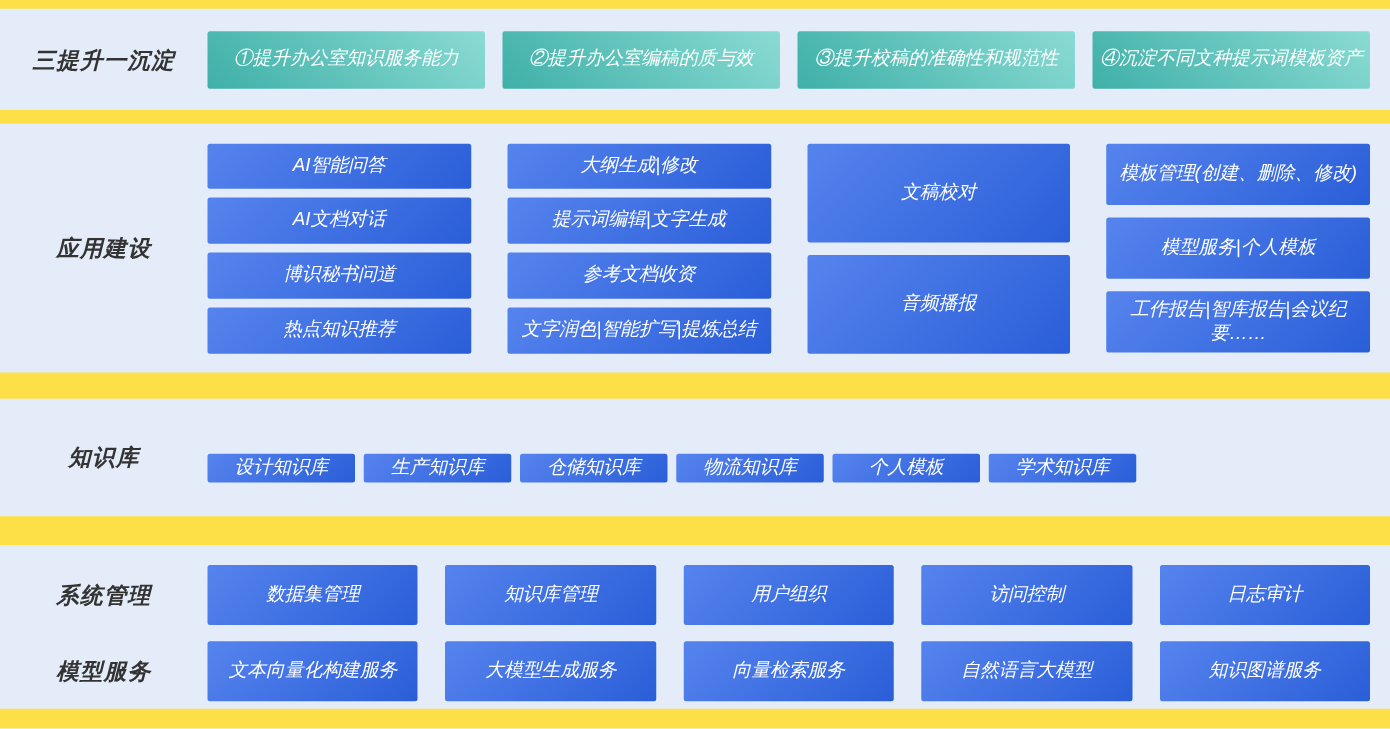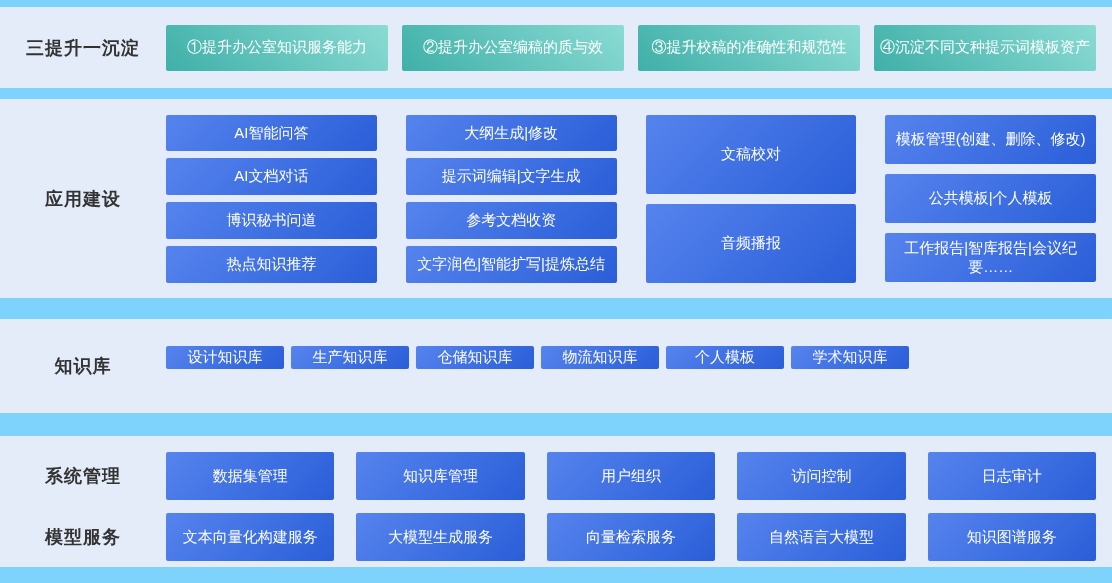--- a/index.html
+++ b/index.html
@@ -1,21 +1,22 @@
 <!DOCTYPE html>
 <html><head>
 <meta charset="utf-8">
 <style>
   html,body{margin:0;padding:0;background:#ffffff;}
   .canvas{
     position:relative;
     width:1112px;height:583px;
-    background:#7dd3fc;
+    background:#fde047;
     font-family:"Liberation Sans", sans-serif;
     overflow:hidden;
+    font-style:italic;
   }
   .band{
     position:absolute;left:0;right:0;
     background:#E3ECF8;
     display:flex;align-items:center;
   }
   .band-label{
     flex:0 0 166px;width:166px;
     text-align:center;
     font-size:18px;font-weight:600;color:#333333;
@@ -41,21 +42,21 @@
 
   .row1{display:flex;gap:14px;height:46px;}
   .row1 .chip{flex:1;}
 
   .app-grid{display:grid;grid-template-columns:repeat(4,1fr);gap:29px;height:168px;}
   .app-col{display:flex;flex-direction:column;gap:7px;}
   .app-col .chip{flex:1;}
   .app-col.two{gap:10px;}
   .app-col.three{gap:10px;}
 
-  .kb-row{display:flex;gap:7px;height:40px;align-items:flex-start;}
+  .kb-row{display:flex;gap:7px;height:40px;align-items:flex-end;}
   .kb-row .chip{flex:0 0 118px;}
   .kb-row .kb-personal{flex:0 0 125px;margin-left:auto;}
 
   .row5x{display:flex;gap:22px;height:48px;}
   .row5x .chip{flex:1;}
 </style>
 </head>
 <body>
 
 <div class="canvas">
@@ -84,21 +85,21 @@
         <div class="chip blue">提示词编辑|文字生成</div>
         <div class="chip blue">参考文档收资</div>
         <div class="chip blue">文字润色|智能扩写|提炼总结</div>
       </div>
       <div class="app-col two">
         <div class="chip blue">文稿校对</div>
         <div class="chip blue">音频播报</div>
       </div>
       <div class="app-col three">
         <div class="chip blue">模板管理(创建、删除、修改)</div>
-        <div class="chip blue">公共模板|个人模板</div>
+        <div class="chip blue">模型服务|个人模板</div>
         <div class="chip blue">工作报告|智库报告|会议纪要……</div>
       </div>
     </div>
   </section>
 
   <section class="band band3">
     <div class="band-label">知识库</div>
     <div class="content kb-row">
       <div class="chip blue">设计知识库</div>
       <div class="chip blue">生产知识库</div>

